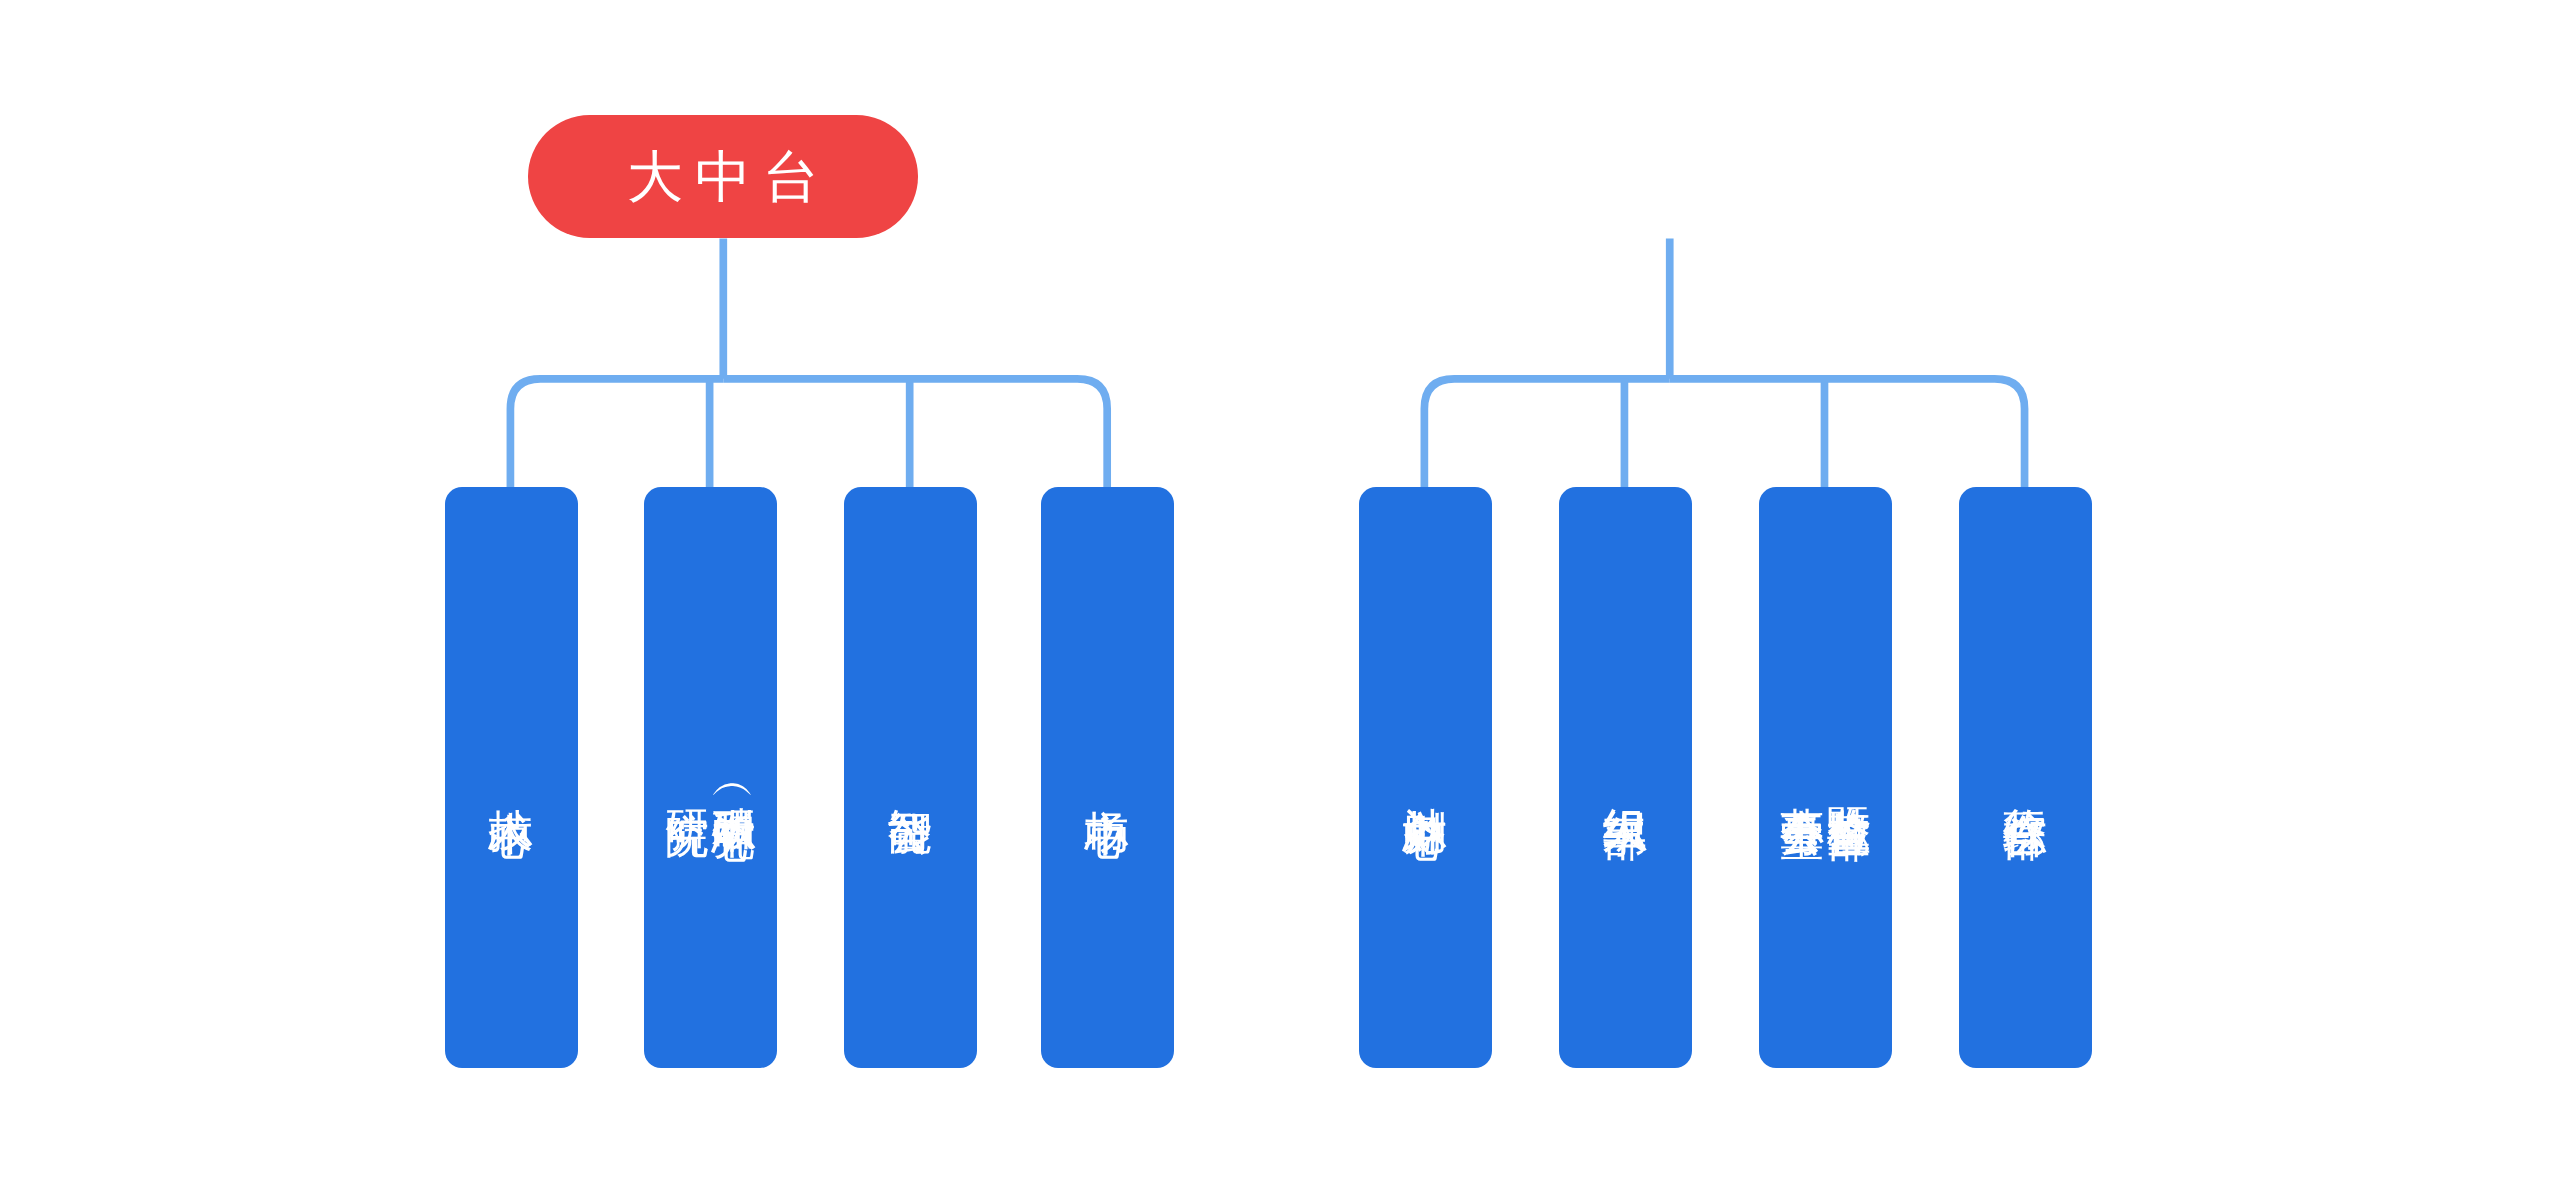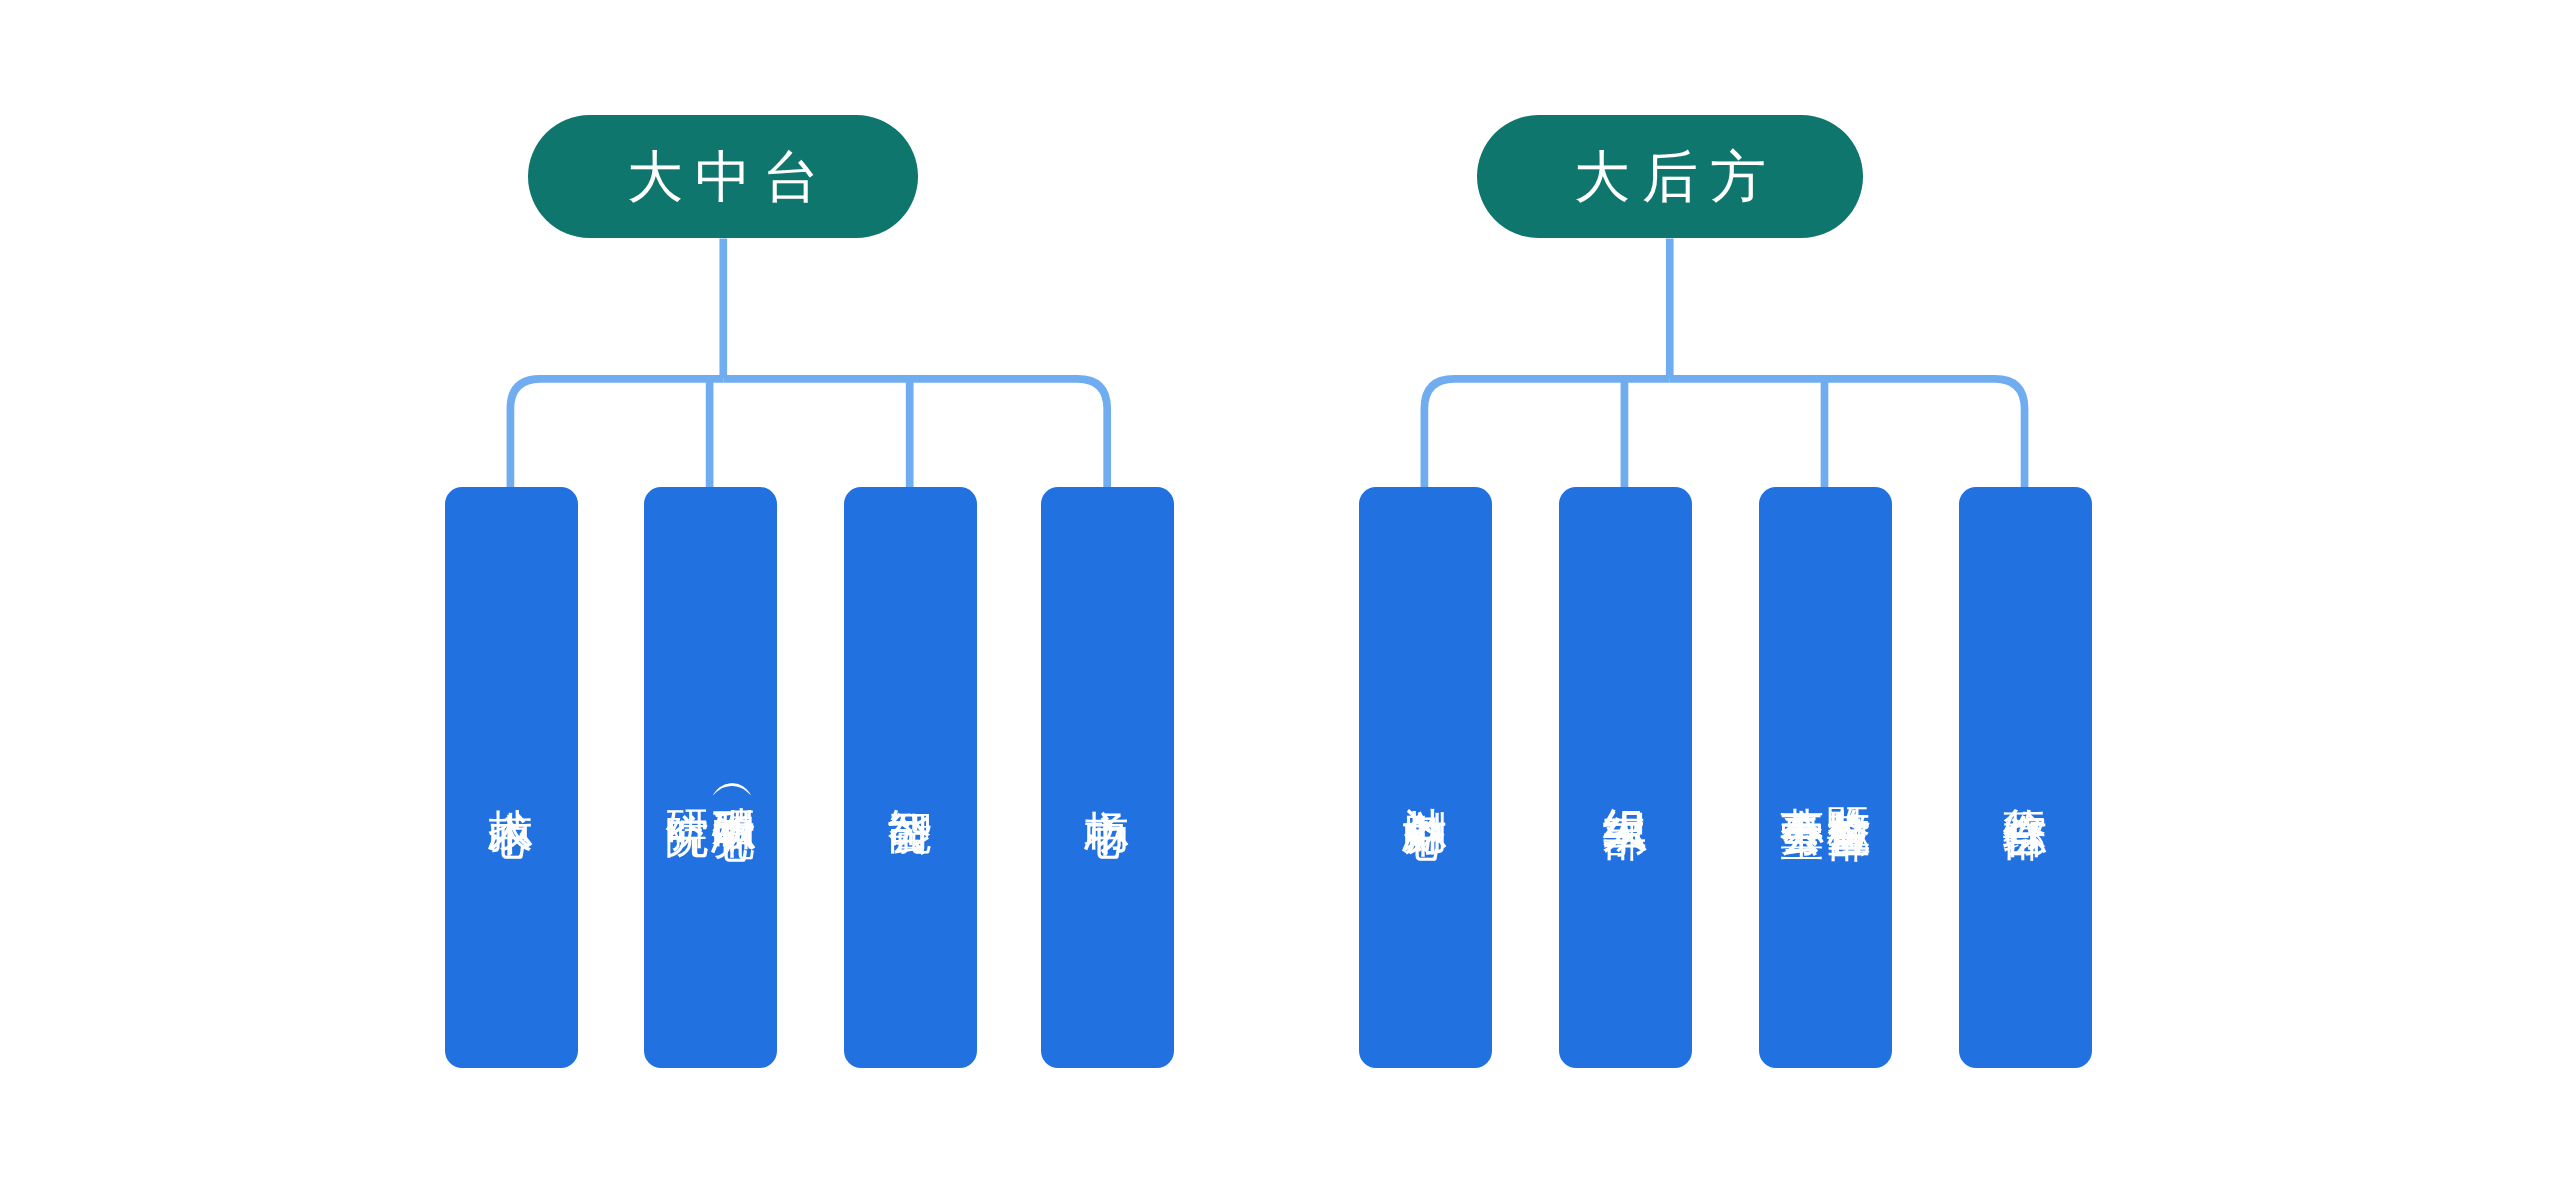--- a/index.html
+++ b/index.html
@@ -24,21 +24,21 @@
     top: 0;
     width: 2576px;
     height: 1186px;
   }
   
   .pill {
     position: absolute;
     display: flex;
     align-items: center;
     justify-content: center;
-    background: #0f766e;
+    background: #ef4444;
     border-radius: 62px;
     color: #ffffff;
     box-sizing: border-box;
   }
   .pill-label {
     font-size: 56px;
     letter-spacing: 12px;
     text-indent: 12px;
     font-weight: 400;
     line-height: 1;
@@ -102,23 +102,20 @@
       <path d="M 1900,443 L 1900,570"></path>
       <path d="M 2134,443 L 2134,570"></path>
       <path d="M 1953,443 L 2333,443 Q 2368,443 2368,478 L 2368,570"></path>
     </g>
   </svg>
 
   <div class="pill" id="pill-mid">
     <span class="pill-label">大中台</span>
   </div>
 
-  <div class="pill" id="pill-back">
-    <span class="pill-label">大后方</span>
-  </div>
 
   <div class="leaf" style="left:445px">
     <span class="leaf-label col-a">技术中心</span>
   </div>
 
   <div class="leaf two-col" style="left:644px">
     <span class="leaf-label col-b">（碳中和研究中心）</span>
     <span class="leaf-label col-a">研究院</span>
   </div>
 

